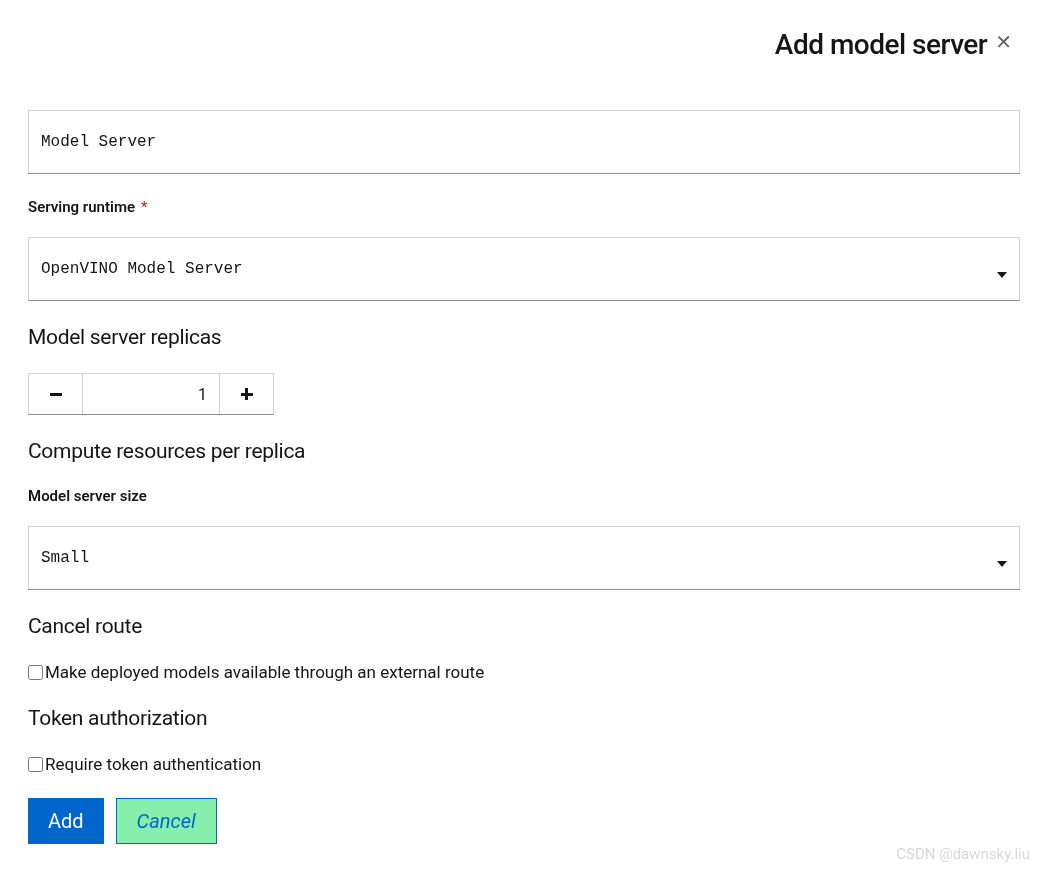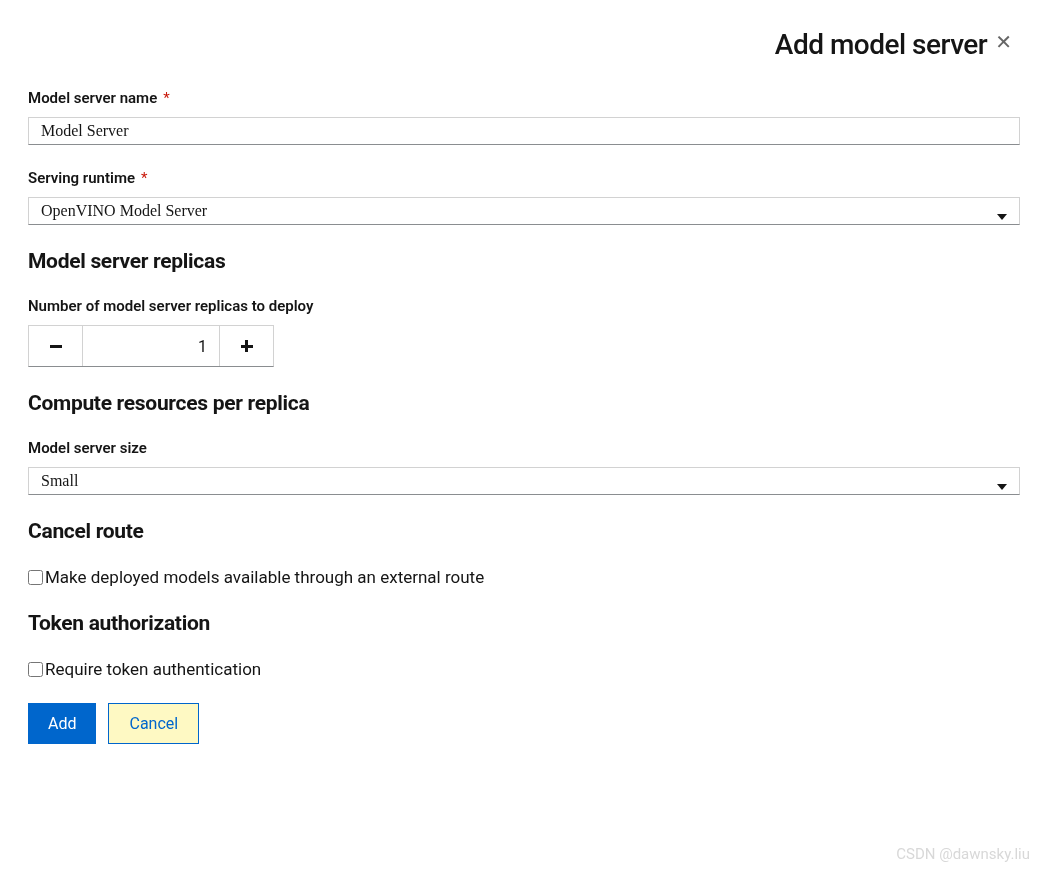--- a/index.html
+++ b/index.html
@@ -43,44 +43,45 @@
       display: block;
       margin-bottom: 10px;
     }
     .required-asterisk {
       color: #c9190b;
       margin-left: 6px;
       font-weight: 400;
     }
     .form-input, .form-select {
       width: 100%;
-      padding: 4px 12px;
+      padding: 22px 12px;
       font-size: 16px;
       border: 1px solid #d2d2d2;
       border-bottom: 1px solid #8a8d90;
       background: #fff;
-      font-family: Liberation Serif, serif;
-      color: #151515;
+      font-family: Liberation Mono, monospace;
+      color: #151515;
+      margin-top: 21px;
     }
     .form-select {
       display: flex;
       justify-content: space-between;
       align-items: flex-end;
       cursor: pointer;
     }
     .caret-down {
       width: 0;
       height: 0;
       border-left: 5px solid transparent;
       border-right: 5px solid transparent;
       border-top: 6px solid #151515;
     }
     .section-heading {
       font-size: 21px;
-      font-weight: 700;
+      font-weight: 400;
       margin-bottom: 24px;
       letter-spacing: -0.3px;
     }
     .stepper {
       display: inline-flex;
       border: 1px solid #d2d2d2;
       border-bottom: 1px solid #8a8d90;
     }
     .stepper-btn {
       width: 54px;
@@ -126,33 +127,34 @@
       font-size: 17px;
       color: #151515;
     }
     .actions {
       display: flex;
       gap: 12px;
       margin-top: 20px;
     }
     .btn {
       padding: 10px 20px;
-      font-size: 16px;
+      font-size: 20px;
       border: none;
       cursor: pointer;
       font-family: inherit;
     }
     .btn-primary {
       background: #0066cc;
       color: #fff;
     }
     .btn-secondary {
-      background: #fef9c3;
+      background: #86efac;
       color: #0066cc;
       border: 1px solid #0066cc;
+      font-style: italic;
     }
     .watermark {
       position: fixed;
       bottom: 18px;
       right: 18px;
       font-size: 15px;
       color: #d8d8d8;
       font-weight: 400;
       margin-top: 16px;
     }
@@ -188,40 +190,36 @@
 <body>
 
 <div class="modal-header">
   <h1 class="modal-title">Add model server</h1>
   <button class="close-btn">
     <span>✕</span>
   </button>
 </div>
 
 <div class="form-group">
-  <label class="form-label">
-    <span>Model server name</span><span class="required-asterisk">*</span>
-  </label>
   <input type="text" class="form-input" value="Model Server" style="">
 </div>
 
 <div class="form-group">
   <label class="form-label">
     <span>Serving runtime</span><span class="required-asterisk">*</span>
   </label>
   <div class="form-select">
     <span>OpenVINO Model Server</span>
     <span class="caret-down"></span>
   </div>
 </div>
 
 <h2 class="section-heading">Model server replicas</h2>
 
 <div class="form-group">
-  <label class="form-label">Number of model server replicas to deploy</label>
   <div class="stepper">
     <button class="stepper-btn minus">
       <span class="minus-icon"></span>
     </button>
     <input type="text" class="stepper-input" value="1" style="">
     <button class="stepper-btn plus">
       <span class="plus-icon"></span>
     </button>
   </div>
 </div>

